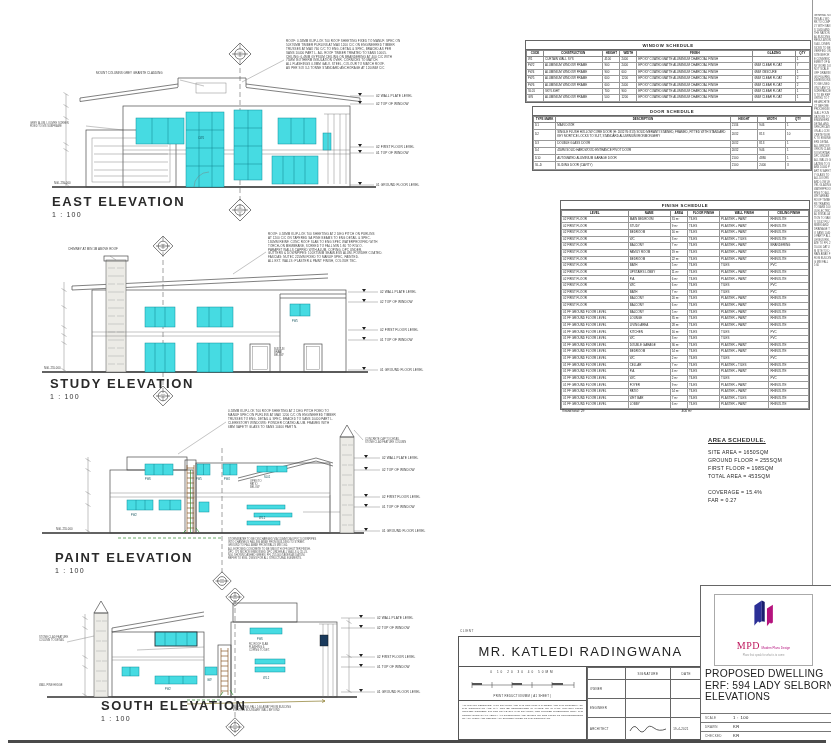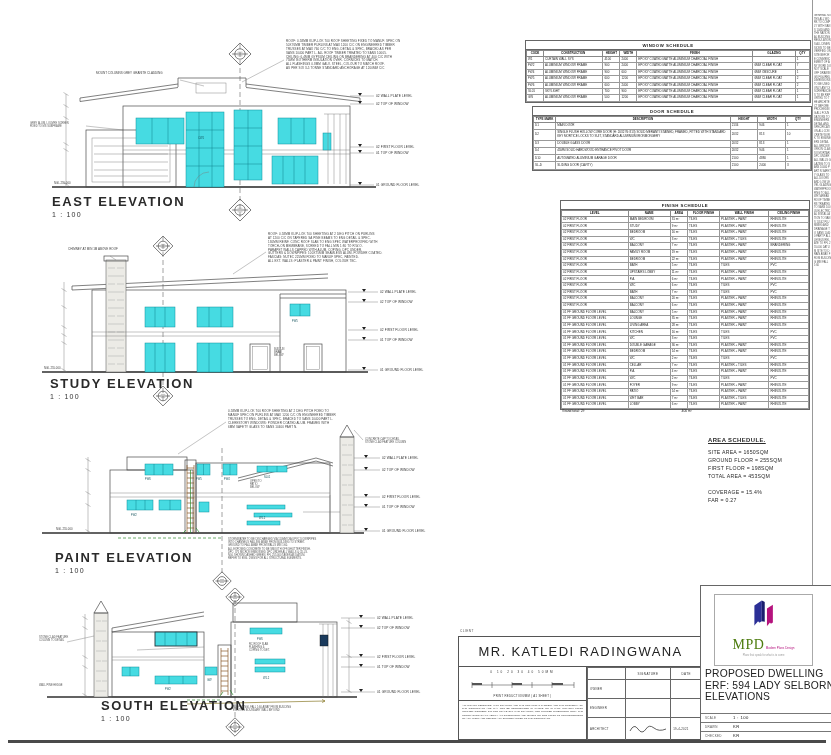--- a/index.html
+++ b/index.html
@@ -46,21 +46,21 @@
   .fin-total .ta{position:absolute;left:49%;top:0;}
   
   .area{position:absolute;left:708px;top:437px;font-size:5.2px;color:#2a2a2a;letter-spacing:0.25px;}
   .area-title{font-size:5.9px;font-weight:bold;text-decoration:underline;margin-bottom:5px;letter-spacing:0.4px;}
   .area-lines div{min-height:8px;line-height:8px;}
   
   .tblock{position:absolute;left:700px;top:585px;width:131px;height:156px;
           border-top:0.9px solid #666;border-left:0.9px solid #666;background:#fff;}
   .logobox{position:absolute;left:13px;top:8px;width:97px;height:70px;border:0.6px solid #aaa;text-align:center;}
   .mpdline{margin-top:3px;white-space:nowrap;}
-  .mpd{font-family:"Liberation Serif",serif;font-size:14px;color:#4d7c0f;letter-spacing:0.5px;}
+  .mpd{font-family:"Liberation Serif",serif;font-size:10px;color:#be185d;letter-spacing:0.5px;}
   .mpdname{font-size:3px;color:#b5127d;margin-left:1.5px;}
   .mpdtag{font-size:2.6px;color:#999;margin-top:1px;}
   .ptitle{position:absolute;left:4px;top:82px;width:130px;font-size:10.3px;line-height:1.13;
           color:#222;font-weight:500;letter-spacing:0.2px;white-space:nowrap;}
   .metarow{position:absolute;left:0;width:131px;height:9px;border-top:0.6px solid #777;}
   .metarow .ml{position:absolute;left:4px;top:2px;font-size:3px;color:#555;letter-spacing:0.3px;}
   .metarow .mv{position:absolute;left:32px;top:1.4px;font-size:4.2px;color:#222;letter-spacing:0.4px;}
   
   .client{position:absolute;left:458px;top:629px;width:245px;height:112px;}
   .clabel{position:absolute;left:2px;top:0;font-size:3.2px;color:#555;letter-spacing:0.4px;}

